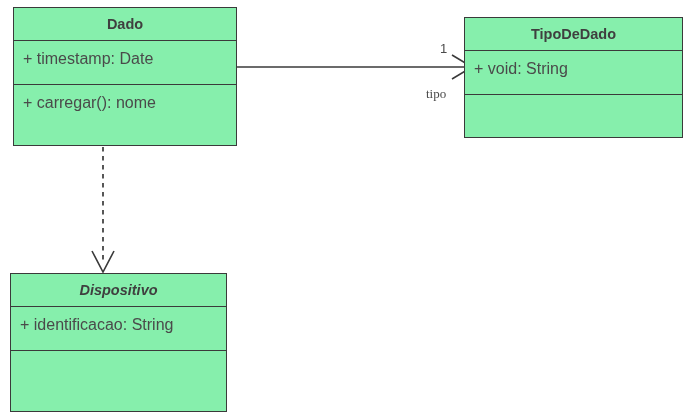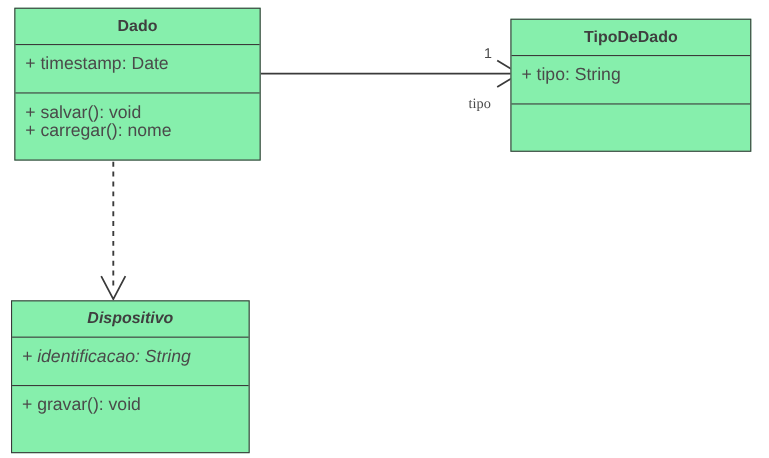--- a/index.html
+++ b/index.html
@@ -99,52 +99,50 @@
     <div class="compartment divided" style="height:33px;">
       <div class="class-title">Dado</div>
     </div>
     <div class="compartment divided" style="height:44px;">
       <div class="member-list">
         <div class="member">+ timestamp: Date</div>
       </div>
     </div>
     <div class="compartment" style="height:60px;">
       <div class="member-list">
-        <div class="member">+ salvar(): void</div>
         <div class="member">+ carregar(): nome</div>
       </div>
     </div>
   </div>
 
   <div class="uml-class" style="left:464px; top:7px; width:219px; height:121px;margin-top:10px;">
     <div class="compartment divided" style="height:33px;">
       <div class="class-title">TipoDeDado</div>
     </div>
     <div class="compartment divided" style="height:44px;">
       <div class="member-list">
-        <div class="member">+ tipo: String</div>
+        <div class="member">+ void: String</div>
       </div>
     </div>
     <div class="compartment" style="height:42px;">
       <div class="member-list"></div>
     </div>
   </div>
 
   <div class="uml-class" style="left:10px; top:273px; width:217px; height:139px;">
     <div class="compartment divided" style="height:33px;">
       <div class="class-title abstract">Dispositivo</div>
     </div>
-    <div class="compartment divided" style="height:44px;font-style:italic;">
+    <div class="compartment divided" style="height:44px;">
       <div class="member-list">
         <div class="member">+ identificacao: String</div>
       </div>
     </div>
     <div class="compartment" style="height:60px;">
       <div class="member-list">
-        <div class="member">+ gravar(): void</div>
       </div>
     </div>
   </div>
 
   <div class="edge-label" style="left:440px; top:42px;">1</div>
   <div class="edge-label" style="left:426px; top:87px;font-family:Liberation Serif, serif;">tipo</div>
 
 </div>
 
 </body></html>

